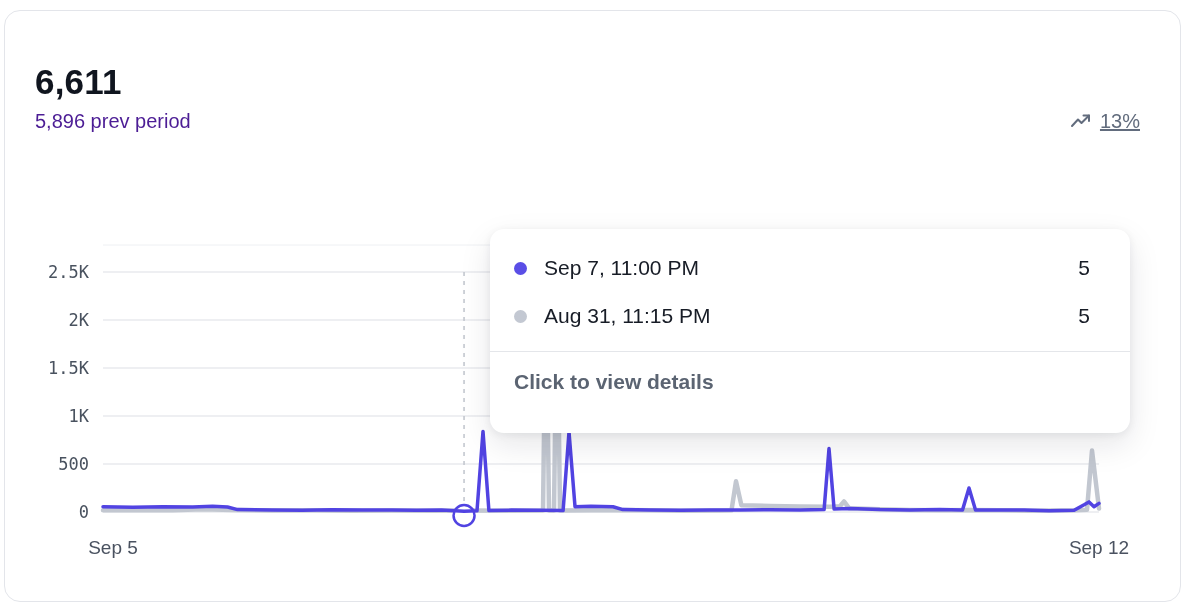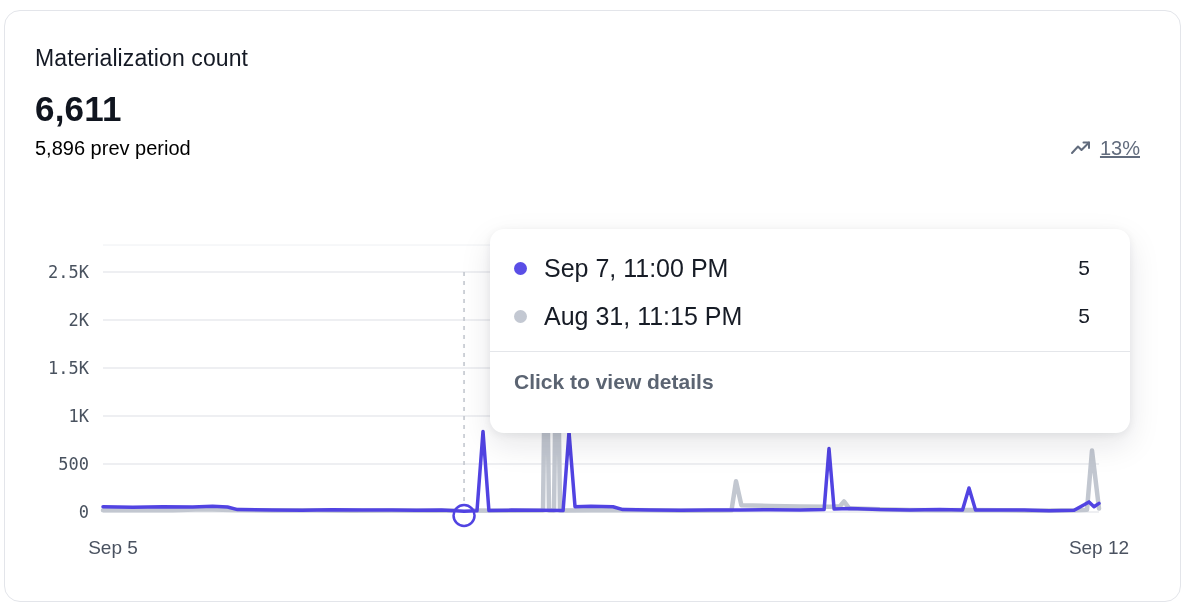--- a/index.html
+++ b/index.html
@@ -3,32 +3,32 @@
 <meta charset="utf-8">
 <style>
   html,body{margin:0;padding:0;background:#ffffff;width:1186px;height:608px;
     font-family:"Liberation Sans",sans-serif;-webkit-font-smoothing:antialiased;}
   .card{position:absolute;left:4px;top:10px;width:1175px;height:590px;
     background:#ffffff;border:1px solid #e3e5ea;border-radius:16px;overflow:hidden;}
   .header{position:absolute;left:30px;top:34px;right:40px;}
   .title{font-size:23px;font-weight:500;color:#141924;letter-spacing:.1px;}
   .big-number{margin-top:17px;font-size:35px;font-weight:700;color:#10151f;letter-spacing:.2px;}
   .sub-row{margin-top:8px;display:flex;justify-content:space-between;align-items:center;}
-  .prev{font-size:20px;color:#000000;text-align:right;}
+  .prev{font-size:20px;color:#4c1d95;text-align:right;}
   .trend{display:flex;align-items:center;gap:8px;color:#626c7d;font-size:20px;text-decoration:underline;}
   .trend svg{display:block;}
   #chart-svg{position:absolute;left:0;top:0;width:1175px;height:590px;}
   .ytick{font-family:"DejaVu Sans Mono",monospace;font-size:17px;fill:#49525f;}
   .xtick{font-family:"Liberation Sans",sans-serif;font-size:19px;fill:#4a5260;}
   .tooltip{position:absolute;left:485px;top:218px;width:640px;height:204px;box-sizing:border-box;
     background:#ffffff;border-radius:14px;padding:22px 40px 0 24px;
     box-shadow:0 12px 32px rgba(15,23,42,.10),0 2px 8px rgba(15,23,42,.07);}
   .t-row{display:flex;align-items:center;height:34px;margin-bottom:14px;}
   .t-dot{width:13px;height:13px;border-radius:50%;margin-right:17px;flex:none;}
-  .t-label{flex:1;font-size:25px;color:#171c26;}
+  .t-label{flex:1;font-size:21px;color:#171c26;}
   .t-value{font-size:21px;color:#171c26;}
   .t-divider{height:1px;background:#e4e6ea;margin:18px -40px 0 -24px;}
   .t-footer{padding-top:18px;font-size:21px;color:#5b6472;font-weight:bold;}
 </style>
 </head>
 <body>
 
 <div class="card">
 
   <svg id="chart-svg" viewBox="0 0 1175 590">
@@ -47,21 +47,20 @@
       <text x="84" y="267" text-anchor="end" class="ytick">2.5K</text>
       <text x="108" y="543" text-anchor="middle" class="xtick">Sep 5</text>
       <text x="1094" y="543" text-anchor="middle" class="xtick">Sep 12</text>
       <line x1="459.05" x2="459.05" y1="261" y2="501" stroke="#c4c8cf" stroke-width="1.6" stroke-dasharray="4 5"></line>
       <polyline points="98.0,499.3 137.8,498.9 167.7,499.3 197.6,498.3 227.5,498.9 267.3,499.6 307.2,499.3 347.0,499.7 386.8,499.5 426.7,499.7 466.5,499.5 506.4,499.7 538.0,499.5 541.0,270.6 544.0,499.5 549.0,499.5 552.0,270.6 555.0,499.5 586.0,499.3 615.9,498.9 645.8,499.3 675.7,499.7 715.5,499.5 726.5,499.3 731.0,470.3 736.4,494.3 765.3,495.0 795.2,495.4 825.1,495.7 835.0,495.2 839.0,490.4 844.0,497.2 874.9,498.3 904.8,498.9 934.6,499.3 964.5,498.9 994.4,499.3 1024.3,499.7 1049.2,499.5 1069.1,499.3 1082.0,498.7 1087.0,439.6 1094.0,497.6" fill="none" stroke="#c2c7d0" stroke-width="4.5" stroke-linejoin="round" stroke-linecap="round"></polyline>
       <circle cx="459.05" cy="504.52" r="10.5" fill="#ffffff" stroke="#5143e2" stroke-width="2.5"></circle>
       <polyline points="98.0,495.7 127.9,496.2 157.8,495.7 187.6,496.0 207.6,495.2 222.5,496.0 232.5,498.6 267.3,498.9 297.2,499.3 327.1,498.7 357.0,499.1 386.8,498.9 411.7,499.3 436.6,499.1 459.1,500.2 472.0,499.8 478.0,420.4 483.9,499.6 506.4,499.1 536.2,499.3 558.1,499.6 564.0,420.8 570.0,495.7 586.0,495.2 608.0,495.7 617.9,498.6 645.8,498.9 675.7,499.3 705.6,498.9 735.4,499.1 765.3,498.7 795.2,498.9 819.1,498.6 824.0,437.6 829.1,498.1 845.0,497.6 874.9,498.6 904.8,498.9 934.6,498.6 957.5,499.1 964.0,477.0 970.5,498.9 994.4,499.1 1019.3,498.9 1044.2,499.8 1069.1,499.3 1079.1,493.8 1084.0,490.9 1089.0,495.7 1094.0,492.4" fill="none" stroke="#5143e2" stroke-width="3.5" stroke-linejoin="round" stroke-linecap="round"></polyline>
     </svg>
 
   <div class="header">
-    <div class="title">Materialization count</div>
     <div class="big-number">6,611</div>
     <div class="sub-row">
       <div class="prev">5,896 prev period</div>
       <div class="trend">
         <span>
           <svg width="22" height="20" viewBox="0 0 22 20">
             <polyline points="2,14 8,7.5 11.5,11 19,3.5" fill="none" stroke="#626c7d" stroke-width="2" stroke-linecap="round" stroke-linejoin="round"></polyline>
             <polyline points="13.5,3.5 19,3.5 19,9" fill="none" stroke="#626c7d" stroke-width="2" stroke-linecap="round" stroke-linejoin="round"></polyline>
           </svg>
         </span>

